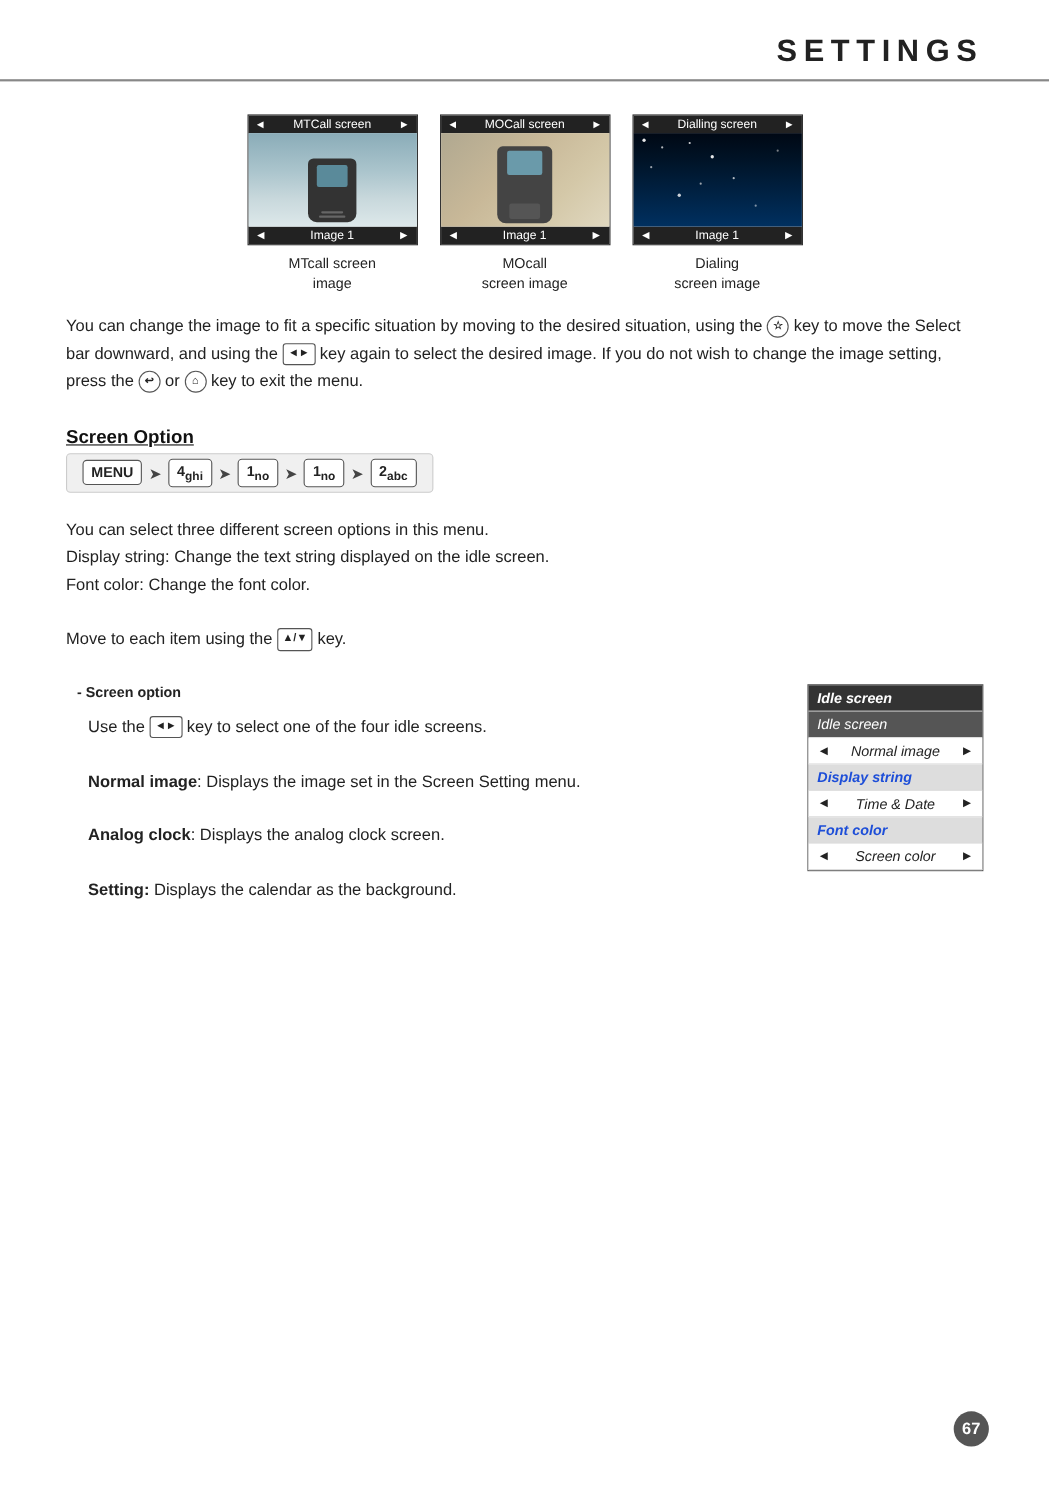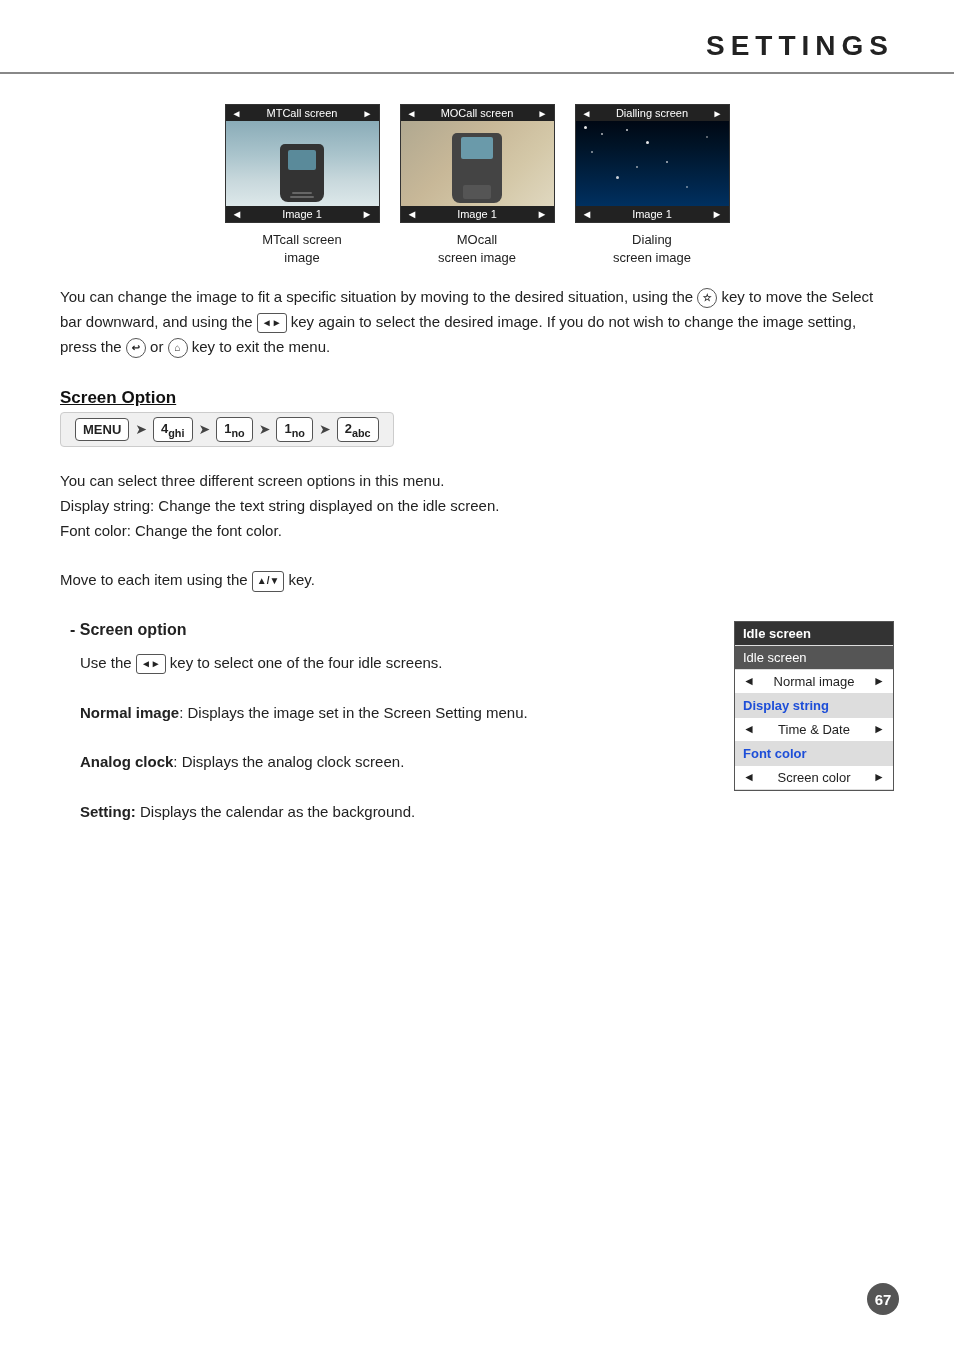--- a/index.html
+++ b/index.html
@@ -142,21 +142,21 @@
       background: #fff;
       min-width: 28px;
       text-align: center;
       display: inline-block;
     }
     .nav-arrow {
       font-size: 14px;
       color: #444;
     }
     .sub-heading {
-      font-size: 16px;
+      font-size: 13px;
       font-weight: bold;
       margin-bottom: 12px;
       margin-left: 10px;
     }
     .option-text {
       font-size: 15px;
       line-height: 1.65;
       margin-bottom: 8px;
       margin-left: 20px;
     }
@@ -179,20 +179,21 @@
       border: 1.5px solid #555;
       width: 160px;
       background: #fff;
       flex-shrink: 0;
       font-size: 13px;
     }
     .phone-menu-row {
       padding: 4px 8px;
       border-bottom: 1px solid #ddd;
       color: #222;
+      font-style: italic;
     }
     .phone-menu-row.header-row {
       background: #333;
       color: #fff;
       font-weight: bold;
     }
     .phone-menu-row.selected-row {
       background: #555;
       color: #fff;
     }

